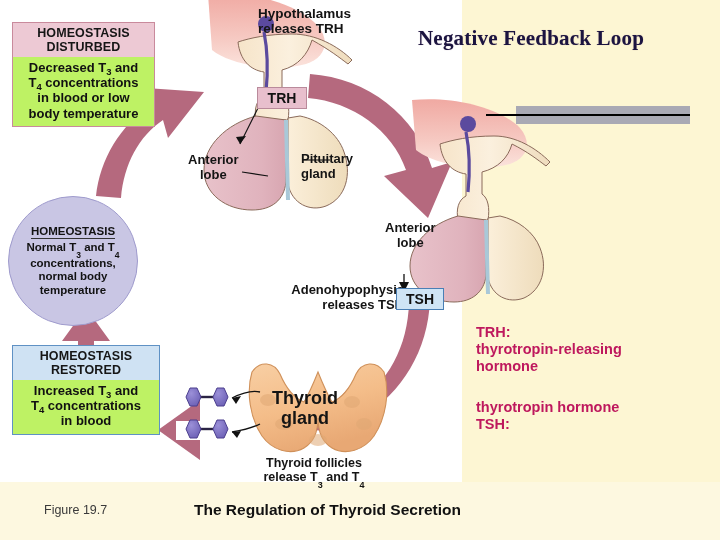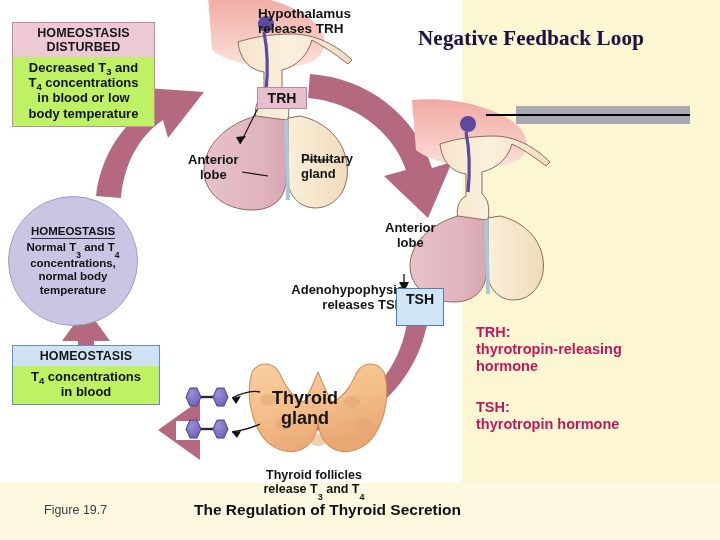--- a/index.html
+++ b/index.html
@@ -106,33 +106,33 @@
   #circle-homeostasis .cbody sub{font-size:8.5px;position:relative;top:3px;}
 
   
   .art-label{position:absolute;font-weight:bold;color:#141414;line-height:1.13;}
   #lbl-hypothalamus{left:258px;top:6px;font-size:13.5px;text-align:left;}
   #lbl-pituitary{left:301px;top:152px;font-size:13px;}
   #lbl-anterior-1{left:188px;top:153px;font-size:13px;text-align:center;}
   #lbl-anterior-2{left:385px;top:221px;font-size:13px;text-align:center;}
   #lbl-adeno{left:259px;top:283px;font-size:13px;text-align:right;width:145px;}
   #lbl-thyroid{left:272px;top:388px;font-size:18px;text-align:center;}
-  #lbl-follicles{left:219px;top:468px;font-size:12.5px;text-align:center;width:190px;}
+  #lbl-follicles{left:219px;top:456px;font-size:12.5px;text-align:center;width:190px;}
   #lbl-follicles sub{font-size:9px;position:relative;top:3px;}
 
   .tag-box{
     position:absolute;box-sizing:border-box;
     font-weight:bold;text-align:center;
   }
   #tag-trh{
     left:257px;top:87px;width:50px;height:22px;line-height:20px;font-size:14px;
     background:#e8bfcd;border:1.2px solid #b98a9b;color:#111;
   }
   #tag-tsh{
-    left:396px;top:288px;width:48px;height:38px;line-height:20px;font-size:14px;
+    left:396px;top:288px;width:48px;height:22px;line-height:20px;font-size:14px;
     background:#cfe4f5;border:1.5px solid #4a7fb5;color:#111;
   }
 
   
   #art{position:absolute;left:0;top:0;width:720px;height:540px;}
 </style>
 </head>
 <body>
 
 <div id="stage">
@@ -303,22 +303,26 @@
       </div>
       <div>concentrations,</div>
       <div>normal body</div>
       <div>temperature</div>
     </div>
   </div>
 
   <div class="hbox" id="box-restored">
     <div class="hhead">
       <div>HOMEOSTASIS</div>
+      <div>RESTORED</div>
     </div>
     <div class="hbody">
+      <div>
+        <span>Increased T</span><sub>3</sub><span> and</span>
+      </div>
       <div>
         <span>T</span><sub>4</sub><span> concentrations</span>
       </div>
       <div>in blood</div>
     </div>
   </div>
 
   <div class="art-label" id="lbl-hypothalamus">
     <div>Hypothalamus</div>
     <div>releases TRH</div>
@@ -359,20 +363,20 @@
   <div class="tag-box" id="tag-trh">TRH</div>
   <div class="tag-box" id="tag-tsh">TSH</div>
 
   <div class="legend trh">
     <div>TRH:</div>
     <div>thyrotropin-releasing</div>
     <div>hormone</div>
   </div>
 
   <div class="legend tsh">
+    <div>thyrotropin hormone</div>
     <div>TSH:</div>
-    <div>thyrotropin hormone</div>
   </div>
 
   <div class="fig-num">Figure 19.7</div>
   <div class="fig-caption">The Regulation of Thyroid Secretion</div>
 
 </div>
 
 </body></html>

